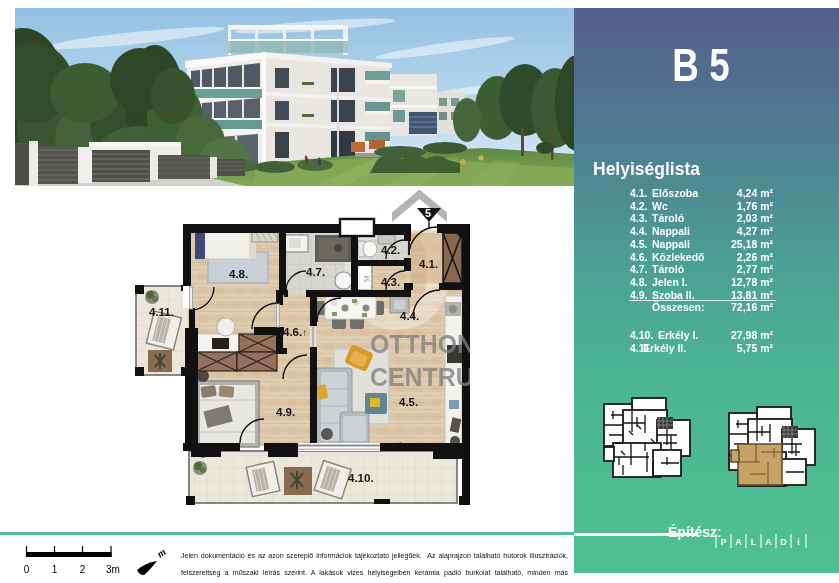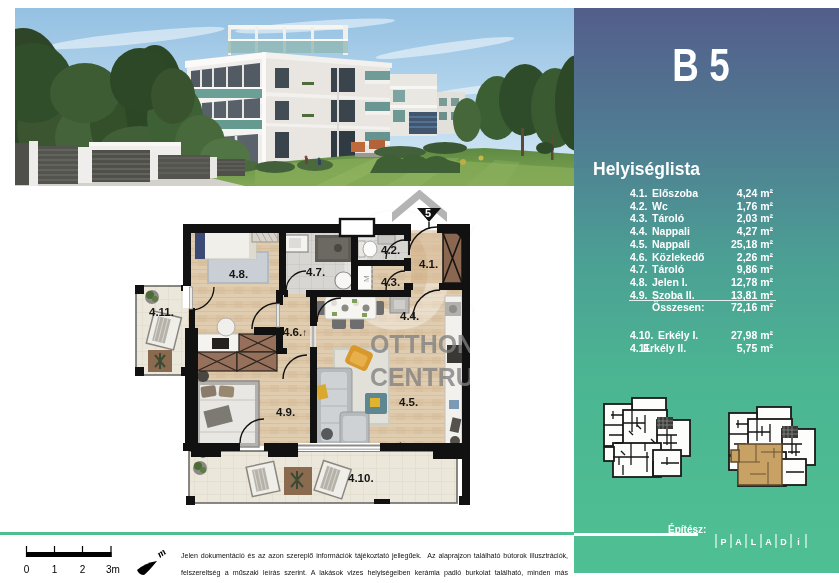--- a/index.html
+++ b/index.html
@@ -555,21 +555,21 @@
           <span class="rarea">25,18 m²</span>
         </div>
     <div class="row" style="top:242.5px;">
           <span class="rn">4.6.</span>
           <span class="rname">Közlekedő</span>
           <span class="rarea">2,26 m²</span>
         </div>
     <div class="row" style="top:255.2px;">
           <span class="rn">4.7.</span>
           <span class="rname">Tároló</span>
-          <span class="rarea">9,86 m²</span>
+          <span class="rarea">2,77 m²</span>
         </div>
     <div class="row" style="top:267.9px;">
           <span class="rn">4.8.</span>
           <span class="rname">Jelen I.</span>
           <span class="rarea">12,78 m²</span>
         </div>
     <div class="row" style="top:280.6px;">
           <span class="rn">4.9.</span>
           <span class="rname">Szoba II.</span>
           <span class="rarea">13,81 m²</span>
@@ -633,21 +633,21 @@
   <g fill="#c8a165" stroke="#5d4a28" stroke-width="1.5">
   <rect x="12" y="40" width="44" height="41"></rect>
   <rect x="5" y="46" width="8" height="12"></rect>
   </g>
   <g stroke="#6a5530" stroke-width="1" fill="none">
   <path d="M12 58h22M30 40v18M35 48h21M42 58v23M24 70h16M48 44v10"></path>
   </g>
   </svg>
   </div>
 
-  <div class="abs wt" style="left:94px;top:516px;font-size:10px;">Építész:</div>
+  <div class="abs wt" style="left:94px;top:516px;font-size:14px;">Építész:</div>
 
   <div class="abs" style="left:0px;top:525px;width:124px;height:3px;background:#fff;"></div>
 
   <div class="abs" id="paladi" style="left:141px;top:525px;">
   <svg width="96" height="16" viewBox="0 0 96 16">
   <g stroke="#fff" stroke-width="1.1">
   <line x1="1" y1="1" x2="1" y2="15"></line>
             <line x1="16" y1="1" x2="16" y2="15"></line>
             <line x1="31" y1="1" x2="31" y2="15"></line>
             <line x1="46" y1="1" x2="46" y2="15"></line>

